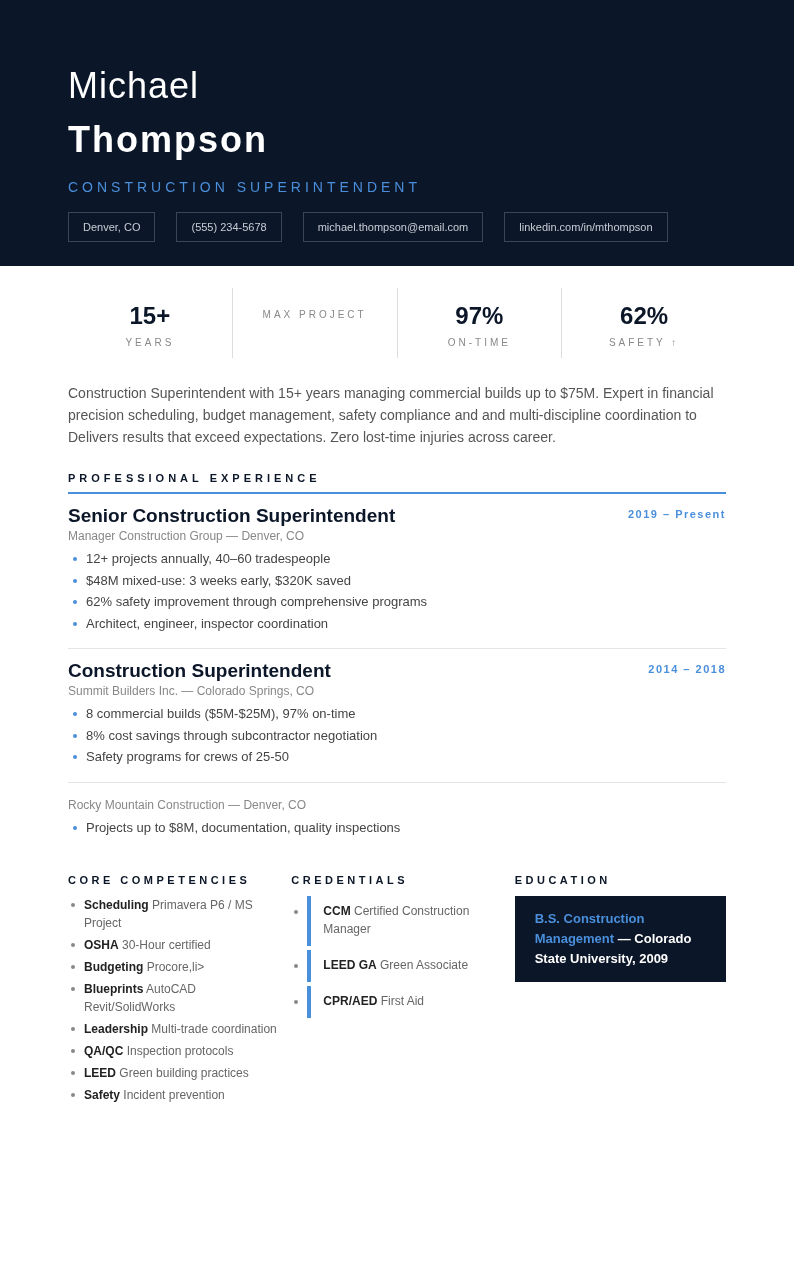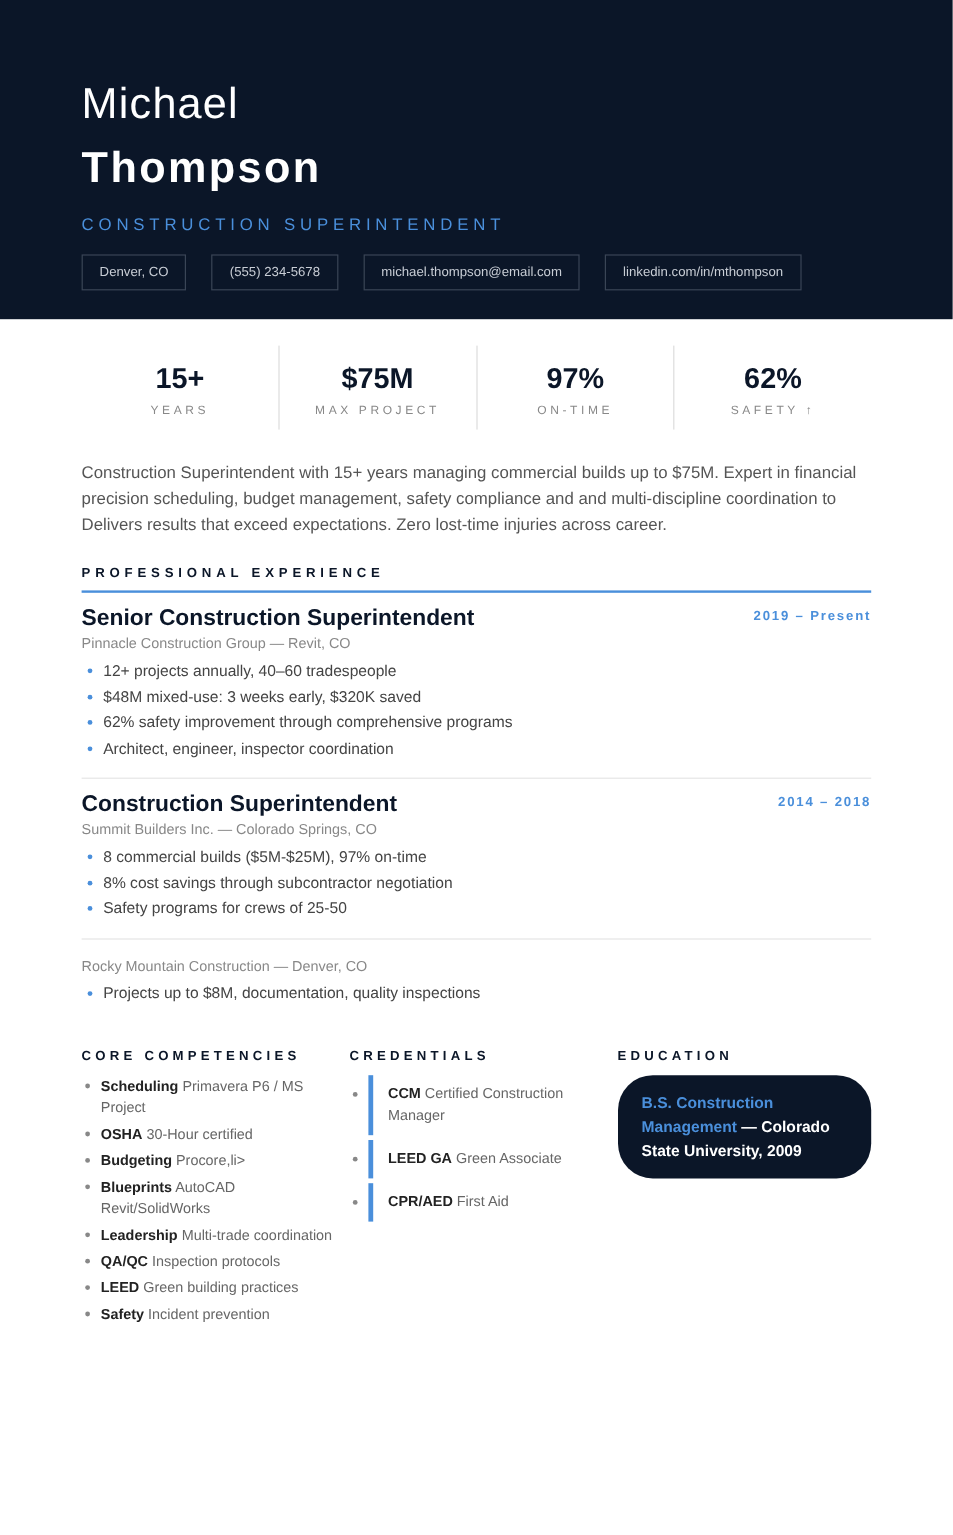--- a/index.html
+++ b/index.html
@@ -34,21 +34,21 @@
   .col-title { font-size: 11px; font-weight: 700; color: #0b1628; letter-spacing: 3.5px; margin-bottom: 10px; }
   .comp-list { list-style: none; }
   .comp-list li { font-size: 12px; color: #666; line-height: 18px; padding-left: 16px; position: relative; margin-bottom: 4px; }
   .comp-list li::before { content: ""; position: absolute; left: 3px; top: 7px; width: 4px; height: 4px; border-radius: 50%; background: #888; }
   .comp-list b { color: #222; text-align: right; }
   .cred-list { list-style: none; }
   .cred-list li { font-size: 12px; color: #666; line-height: 18px; padding-left: 32px; position: relative; margin-bottom: 4px; padding-top: 6px; padding-bottom: 8px; }
   .cred-list li::before { content: ""; position: absolute; left: 3px; top: 14px; width: 4px; height: 4px; border-radius: 50%; background: #888; }
   .cred-list li::after { content: ""; position: absolute; left: 16px; top: 0; bottom: 0; width: 4px; background: #4a8fdb; }
   .cred-list b { color: #222; }
-  .edu-box { background: #0b1628; padding: 13px 20px; font-size: 13px; font-weight: 700; color: #ffffff; line-height: 20px; border-radius: 29px; }
+  .edu-box { background: #0b1628; padding: 13px 20px; font-size: 13px; font-weight: 700; color: #ffffff; line-height: 20px; }
   .edu-degree { color: #4a8fdb; }
 </style>
 </head>
 <body>
 
 <div class="header">
   <div class="first-name">Michael</div>
   <div class="last-name">Thompson</div>
   <div class="job-title">CONSTRUCTION SUPERINTENDENT</div>
   <div class="contacts">
@@ -59,21 +59,20 @@
   </div>
 </div>
 
 <div class="content">
   <div class="stats">
     <div class="stat">
       <div class="stat-value">15+</div>
       <div class="stat-label">YEARS</div>
     </div>
     <div class="stat">
-      <div class="stat-value">$75M</div>
       <div class="stat-label">MAX PROJECT</div>
     </div>
     <div class="stat">
       <div class="stat-value">97%</div>
       <div class="stat-label">ON-TIME</div>
     </div>
     <div class="stat">
       <div class="stat-value">62%</div>
       <div class="stat-label">SAFETY ↑</div>
     </div>
@@ -84,21 +83,21 @@
   </div>
 
   <div class="exp-sec">
     <div class="section-title">PROFESSIONAL EXPERIENCE</div>
 
     <div class="job">
       <div class="job-head">
         <div class="job-role">Senior Construction Superintendent</div>
         <div class="job-dates">2019 – Present</div>
       </div>
-      <div class="job-company">Pinnacle Construction Group — Revit, CO</div>
+      <div class="job-company">Manager Construction Group — Denver, CO</div>
       <ul class="bullets">
         <li>12+ projects annually, 40–60 tradespeople</li>
         <li>$48M mixed-use: 3 weeks early, $320K saved</li>
         <li>62% safety improvement through comprehensive programs</li>
         <li>Architect, engineer, inspector coordination</li>
       </ul>
     </div>
 
     <div class="job">
       <div class="job-head">

